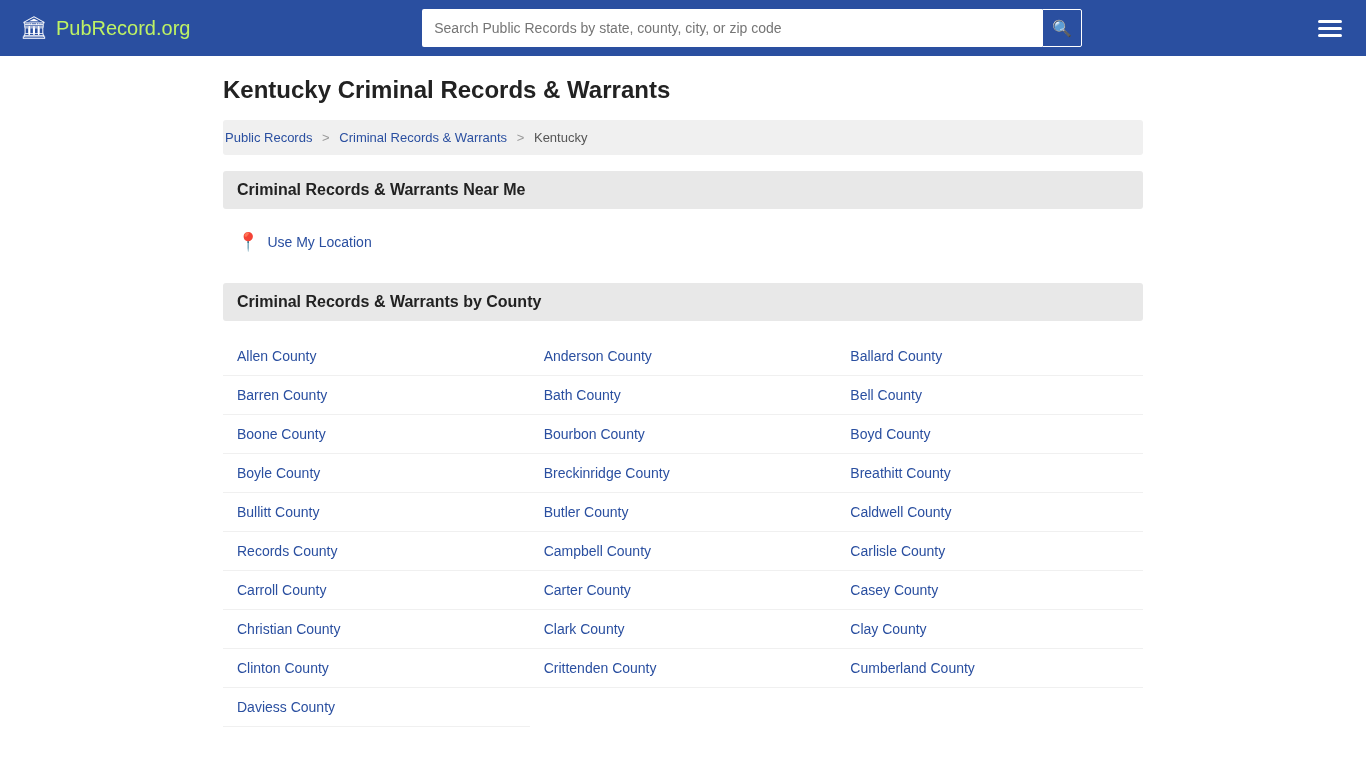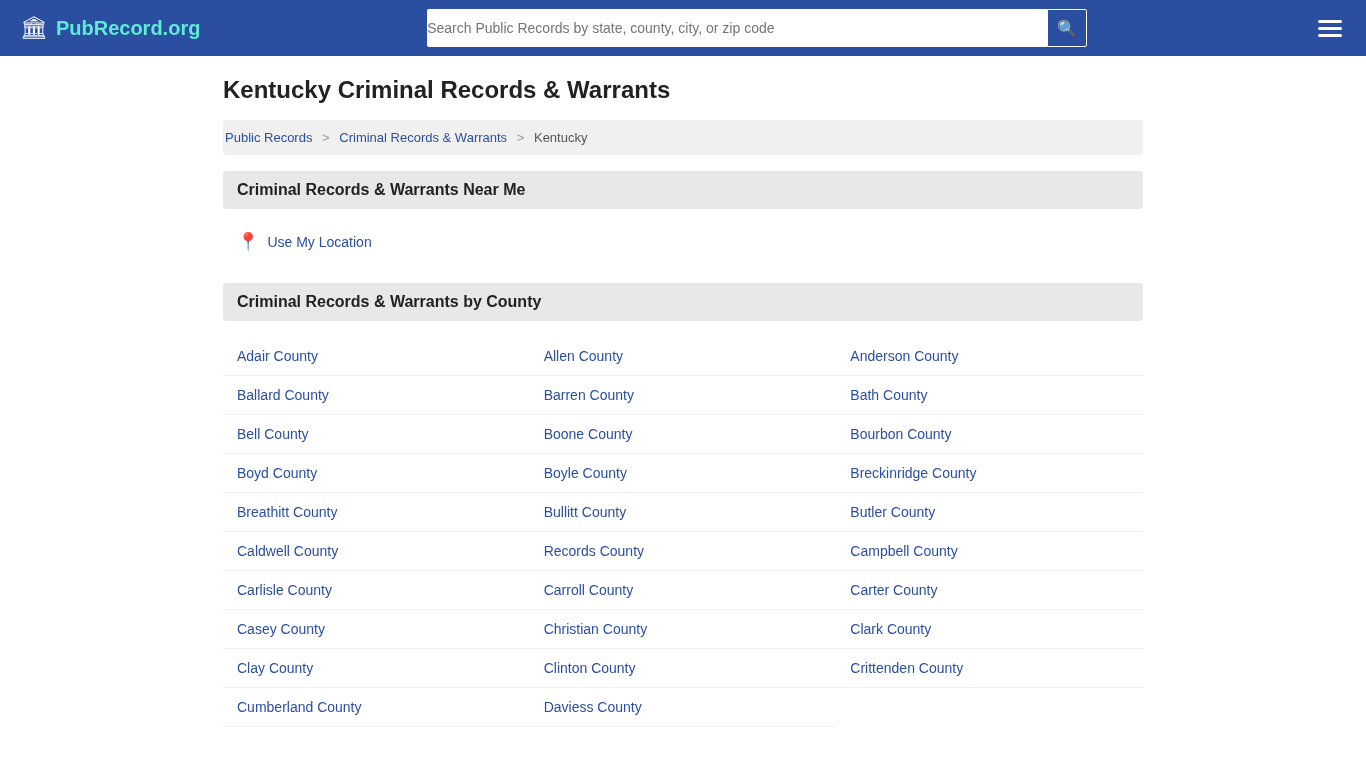--- a/index.html
+++ b/index.html
@@ -19,33 +19,33 @@
       align-items: center;
       gap: 8px;
       color: #fff;
       text-decoration: none;
     }
     .logo-icon {
       font-size: 22px;
     }
     .logo-text {
       font-size: 20px;
-      font-weight: bold;
-      color: #5eead4;
+      font-weight: normal;
+      color: #bef264;
     }
     .search-area {
       display: flex;
       align-items: center;
       flex: 1;
       max-width: 660px;
       margin: 0 20px;
     }
     .search-input {
       flex: 1;
-      padding: 8px 0;
+      padding: 8px 12px;
       font-size: 14px;
       border: none;
       outline: none;
       border-radius: 2px 0 0 2px;
       height: 38px;
     }
     .search-button {
       background: #2a4fa0;
       border: 1px solid #fff;
       color: #fff;
@@ -202,21 +202,20 @@
     <div class="section-header">Criminal Records &amp; Warrants Near Me</div>
     <div class="location-row">
       <span class="location-icon">📍</span>
       <a href="#" class="location-link">Use My Location</a>
     </div>
   </div>
 
   <div class="by-county-section">
     <div class="section-header">Criminal Records &amp; Warrants by County</div>
     <div class="county-grid" id="county-grid">
-    <a href="#" class="county-link">Adair County</a>
         <a href="#" class="county-link">Allen County</a>
         <a href="#" class="county-link">Anderson County</a>
         <a href="#" class="county-link">Ballard County</a>
         <a href="#" class="county-link">Barren County</a>
         <a href="#" class="county-link">Bath County</a>
         <a href="#" class="county-link">Bell County</a>
         <a href="#" class="county-link">Boone County</a>
         <a href="#" class="county-link">Bourbon County</a>
         <a href="#" class="county-link">Boyd County</a>
         <a href="#" class="county-link">Boyle County</a>

